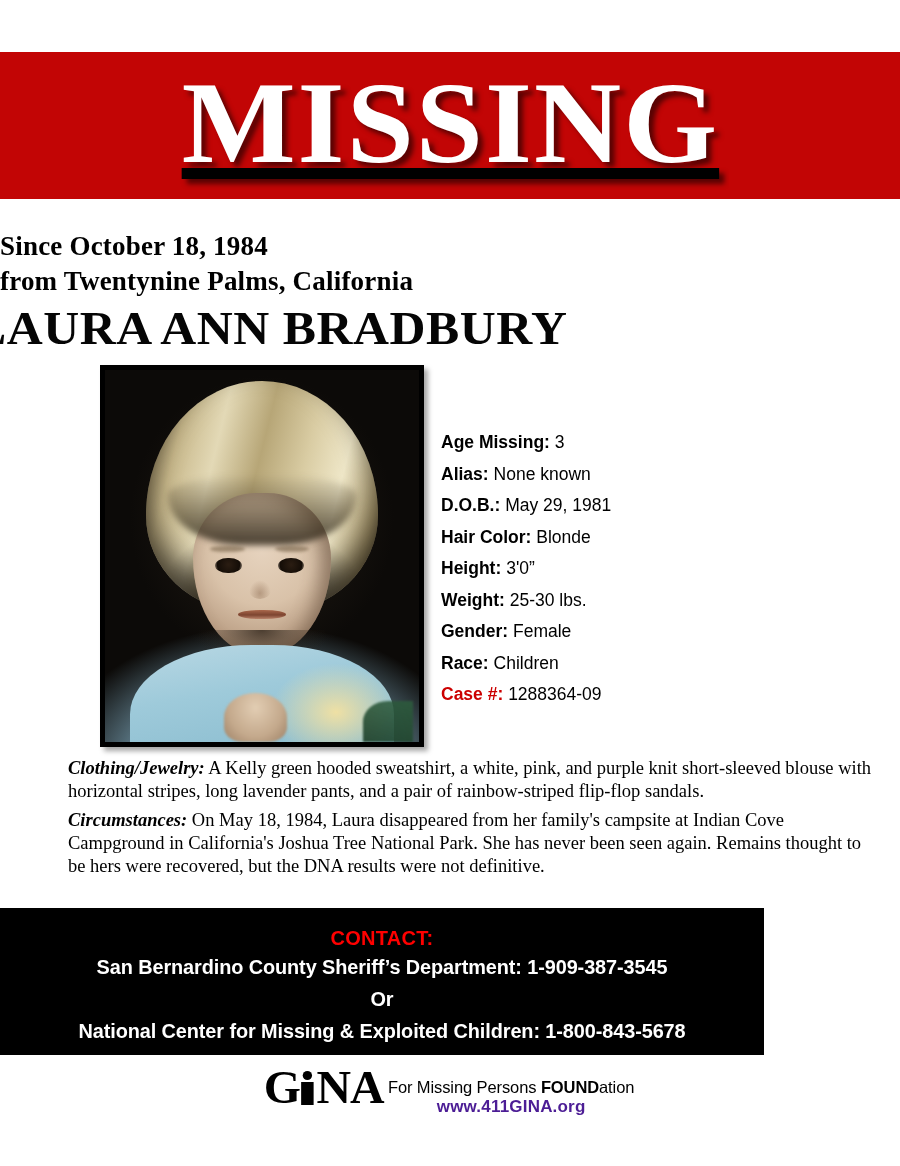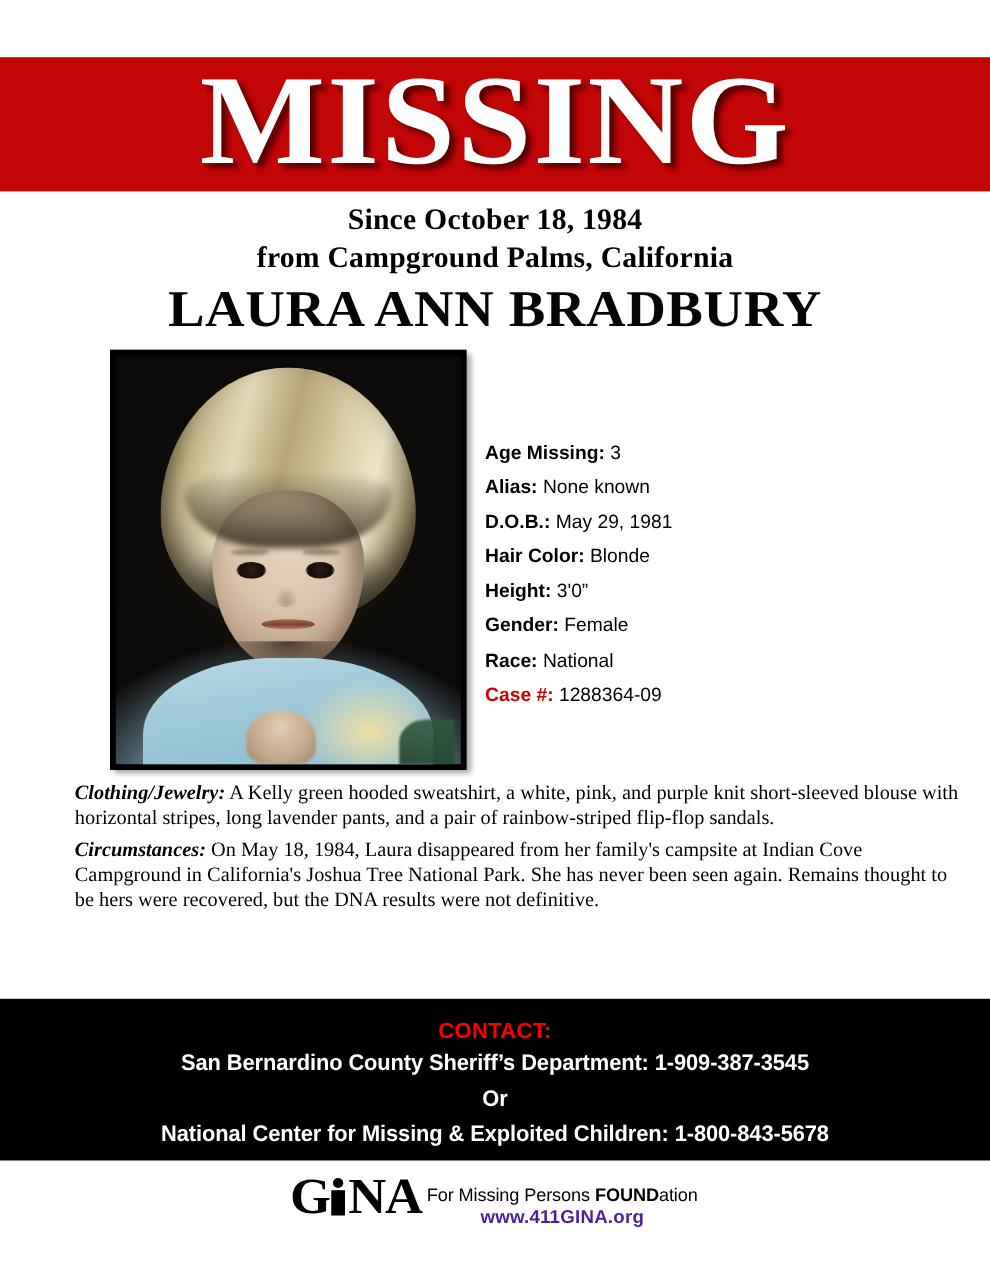--- a/index.html
+++ b/index.html
@@ -17,43 +17,43 @@
   }
 
   
   .top-margin {
     height: 52px;
     background: #ffffff;
   }
 
   
   .missing-banner {
-    height: 122px;
+    height: 147px;
     background: #C20505;
     display: flex;
     align-items: center;
     justify-content: center;
     overflow: hidden;
+    text-decoration: underline;
   }
   .missing-word {
     font-family: "Liberation Serif", "DejaVu Serif", serif;
     font-weight: bold;
     font-size: 116px;
     line-height: 1;
     color: #ffffff;
     letter-spacing: 2px;
     text-shadow: 5px 5px 5px rgba(0,0,0,0.55);
     transform: scaleX(1.04);
     padding-bottom: 6px;
   }
 
   
   .header-block {
-    text-align: center;
-    padding-top: 8px;
+    padding-top: 30px;
   }
   .since-line, .from-line {
     font-family: "Liberation Serif", "DejaVu Serif", serif;
     font-weight: bold;
     font-size: 27px;
     line-height: 1.28;
     color: #000000;
     letter-spacing: 0.2px;
   }
   .victim-name {
@@ -235,21 +235,21 @@
   .para-label {
     font-weight: bold;
     font-style: italic;
   }
 
   
   .contact-band {
     position: absolute;
     left: 0;
     top: 908px;
-    width: 900px;
+    width: 764px;
     height: 147px;
     background: #000000;
     text-align: center;
     box-sizing: border-box;
     padding-top: 18px;
   }
   .contact-heading {
     color: #FF0000;
     font-weight: bold;
     font-size: 20px;
@@ -339,21 +339,21 @@
 <body>
 
 <div class="top-margin"></div>
 
 <div class="missing-banner">
   <div class="missing-word">MISSING</div>
 </div>
 
 <div class="header-block">
   <div class="since-line">Since October 18, 1984</div>
-  <div class="from-line">from Campground Palms, California</div>
+  <div class="from-line">from Twentynine Palms, California</div>
   <div class="victim-name">LAURA ANN BRADBURY</div>
 </div>
 
 <div class="content-row">
 
   <div class="photo-frame">
     <div class="photo-inner">
       <div class="ph-bg"></div>
       <div class="ph-hair"></div>
       <div class="ph-face"></div>
@@ -386,26 +386,30 @@
     </div>
     <div class="detail-row">
       <span class="detail-label">Hair Color:</span>
       <span class="detail-value">Blonde</span>
     </div>
     <div class="detail-row">
       <span class="detail-label">Height:</span>
       <span class="detail-value">3'0”</span>
     </div>
     <div class="detail-row">
+      <span class="detail-label">Weight:</span>
+      <span class="detail-value">25-30 lbs.</span>
+    </div>
+    <div class="detail-row">
       <span class="detail-label">Gender:</span>
       <span class="detail-value">Female</span>
     </div>
     <div class="detail-row">
       <span class="detail-label">Race:</span>
-      <span class="detail-value">National</span>
+      <span class="detail-value">Children</span>
     </div>
     <div class="detail-row">
       <span class="detail-label case">Case #:</span>
       <span class="detail-value">1288364-09</span>
     </div>
   </div>
 
 </div>
 
 <div class="narratives">

